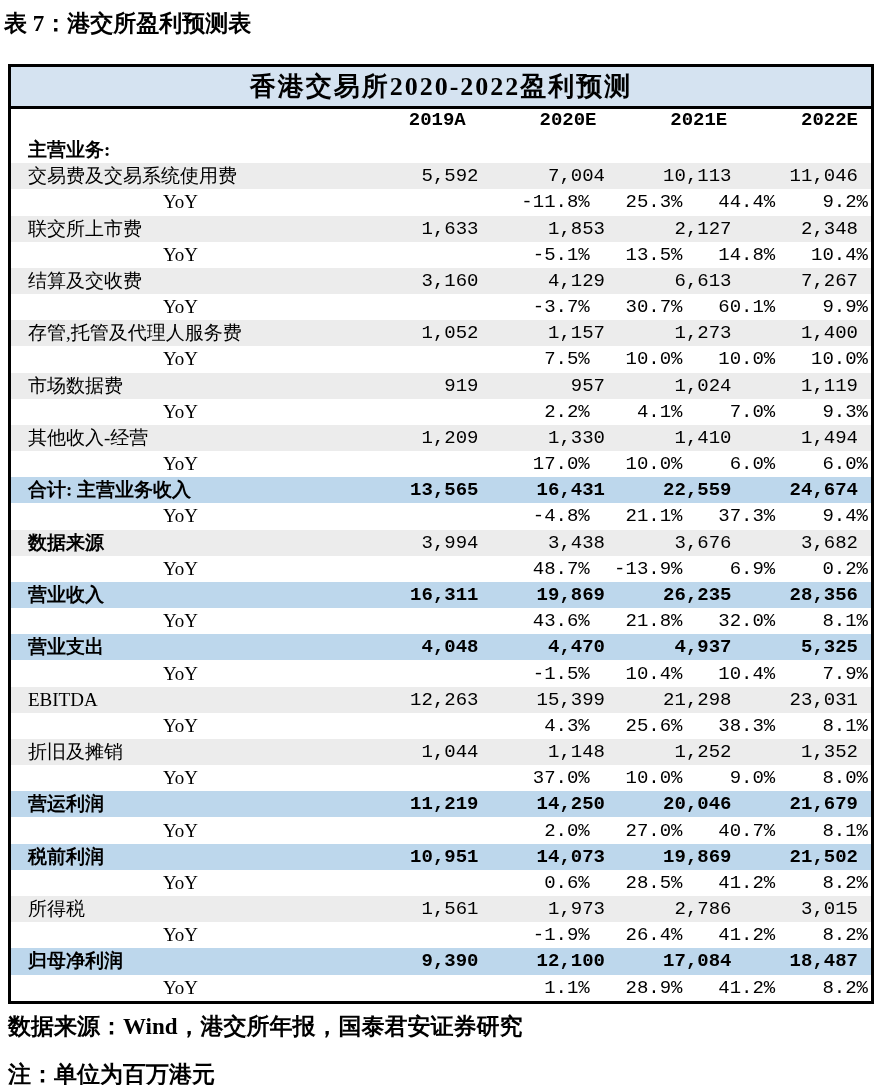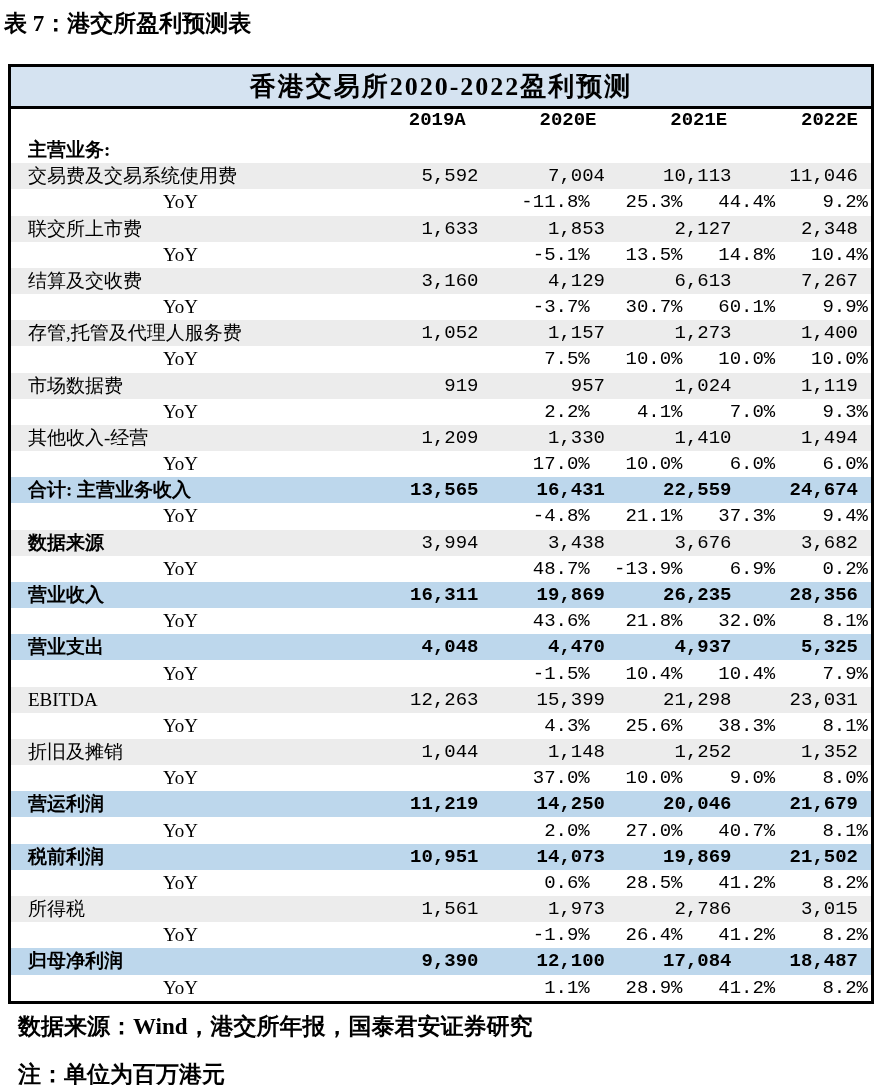--- a/index.html
+++ b/index.html
@@ -49,21 +49,21 @@
   .row.item.bold-label .label{font-weight:bold;}
   .row.total{background:#bdd7ec;}
   .row.total .label,.row.total .num{font-weight:bold;}
   .row.yoy{background:#ffffff;}
   .row.yoy .label{
     padding-left:152px;
     font-family:"Liberation Serif","DejaVu Serif",serif;
   }
 
   .footer-src,.footer-note{
-    position:absolute;left:18px;
+    position:absolute;left:8px;
     font-family:"Liberation Serif","DejaVu Serif",serif;
     font-weight:bold;font-size:23px;white-space:nowrap;
   }
   .footer-src{top:1002px;}
   .footer-note{top:1050px;}
 </style>
 </head>
 <body>
 
 <div class="page">

